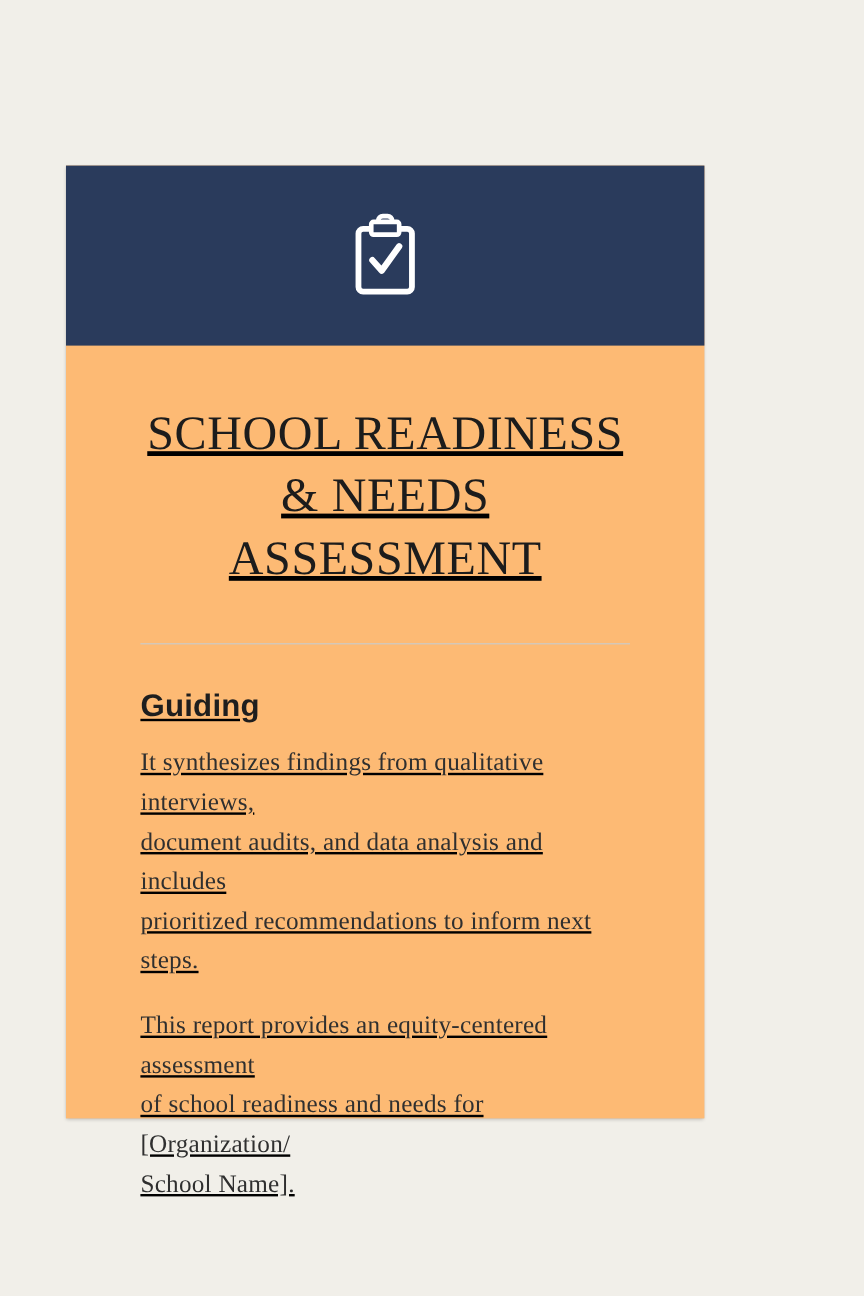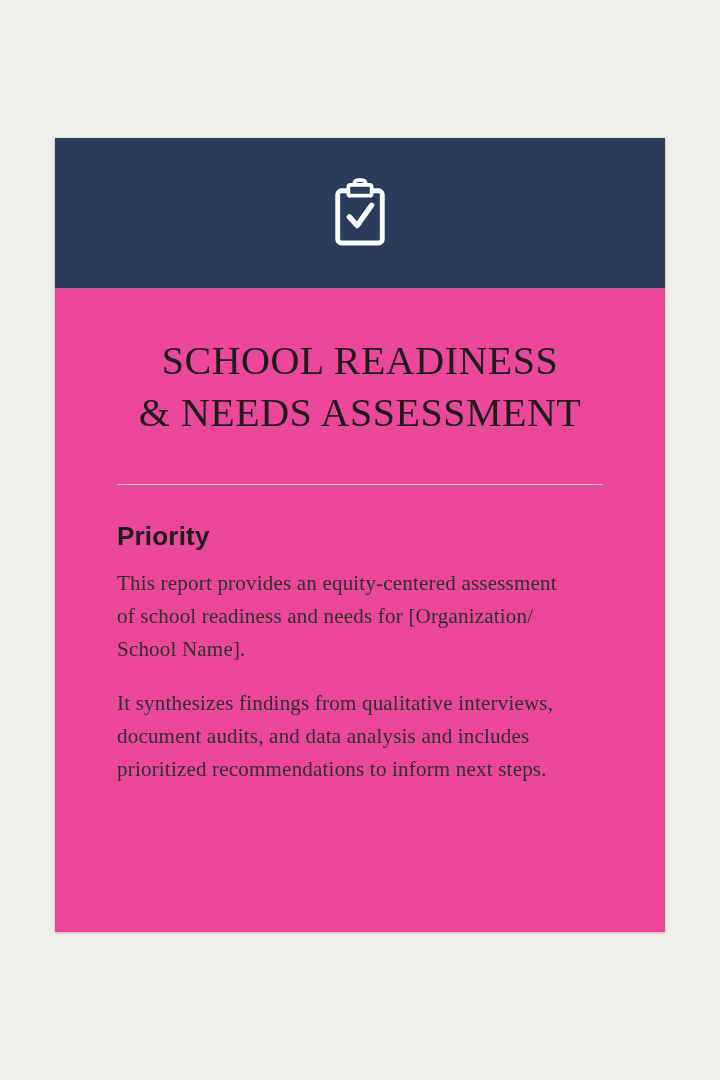--- a/index.html
+++ b/index.html
@@ -11,24 +11,25 @@
     height: 1080px;
     background: #f1efe9;
     position: relative;
     font-family: "Liberation Sans", sans-serif;
     overflow: hidden;
   }
   .card {
     position: absolute;
     left: 55px;
     top: 138px;
-    width: 610px;
+    width: 532px;
     height: 794px;
-    background: #ec4899;
+    background: #fdba74;
     box-shadow: 0 1px 3px rgba(0,0,0,0.22), 0 0 1px rgba(0,0,0,0.12);
+    text-decoration: underline;
   }
   .card-header {
     height: 150px;
     background: #2a3b5c;
     display: flex;
     align-items: center;
     justify-content: center;
   }
   .icon-wrap {
     display: inline-flex;
@@ -92,26 +93,26 @@
         </svg>
       </span>
     </div>
 
     <div class="card-body">
       <h1 class="title">SCHOOL READINESS
 &amp; NEEDS ASSESSMENT</h1>
 
       <hr class="divider">
 
-      <h2 class="section-heading">Priority</h2>
+      <h2 class="section-heading">Guiding</h2>
+
+      <p class="para">It synthesizes findings from qualitative interviews,
+document audits, and data analysis and includes
+prioritized recommendations to inform next steps.</p>
 
       <p class="para">This report provides an equity-centered assessment
 of school readiness and needs for [Organization/
 School Name].</p>
-
-      <p class="para">It synthesizes findings from qualitative interviews,
-document audits, and data analysis and includes
-prioritized recommendations to inform next steps.</p>
 
     </div>
 
   </div>
 </div>
 
 </body></html>

